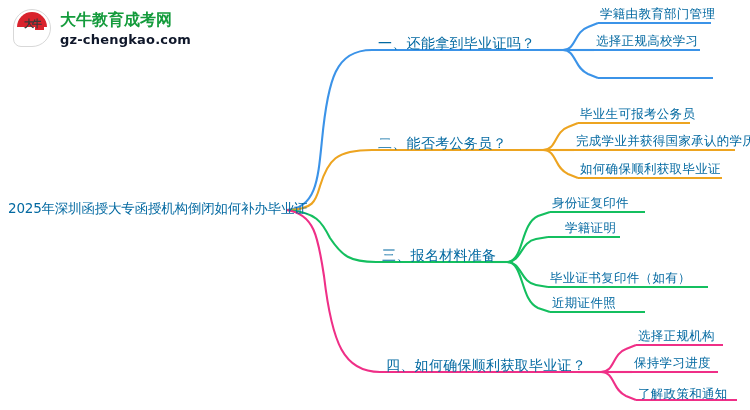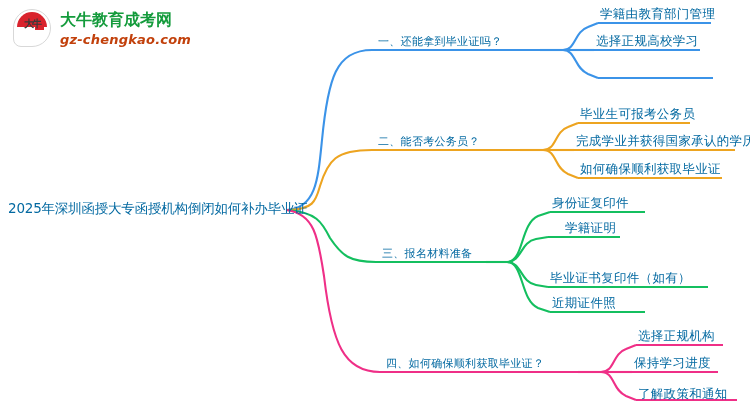--- a/index.html
+++ b/index.html
@@ -82,25 +82,24 @@
     font-size: 16px;
     font-weight: bold;
     color: #149b3c;
     letter-spacing: 0px;
     line-height: 23px;
     white-space: nowrap;
   }
   .logo-line2 {
     font-size: 13px;
     font-weight: bold;
-    color: #c2410c;
+    color: #0f172a;
     line-height: 17px;
     letter-spacing: 0.2px;
     white-space: nowrap;
-    font-style: italic;
   }
 
   
   #wires {
     position: absolute;
     left: 0;
     top: 0;
     width: 750px;
     height: 410px;
   }
@@ -110,21 +109,21 @@
     position: absolute;
     white-space: nowrap;
     color: #0369a1;
     line-height: 1;
   }
   .root-node {
     font-size: 13.5px;
     letter-spacing: -0.2px;
   }
   .branch-node {
-    font-size: 11px;
+    font-size: 14px;
     letter-spacing: 0.3px;
     text-align: center;
   }
   .leaf-node {
     font-size: 12.5px;
     letter-spacing: 0.3px;
   }
 </style>
 </head>
 <body>

